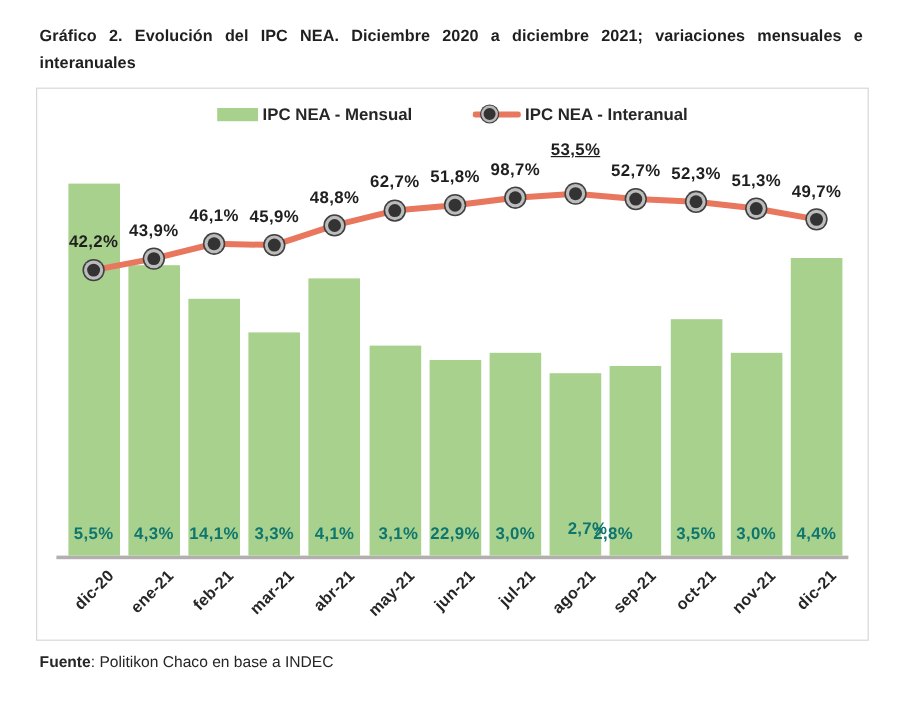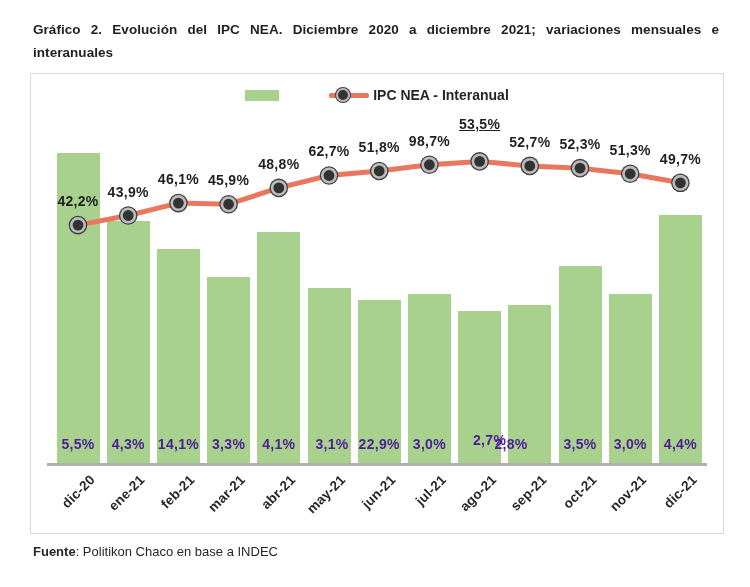--- a/index.html
+++ b/index.html
@@ -24,21 +24,21 @@
   .legend-label{font-size:14px;font-weight:bold;color:#262626;margin-left:4px;}
   .swatch-bar{width:34px;height:11px;background:#a9d18e;}
   .swatch-line{position:relative;width:40px;height:15px;}
   .swatch-line .seg{position:absolute;left:0;top:5.5px;width:40px;height:4.5px;background:#e8775e;border-radius:2px;}
   .swatch-line .mk{position:absolute;left:7px;top:0.5px;width:14px;height:14px;border-radius:50%;
     background:#333333;border:2.5px solid #b9b9b9;box-sizing:border-box;box-shadow:0 0 0 1px #404040;}
   .axis-line{position:absolute;height:2.5px;background:#b3afaf;}
   .bar{position:absolute;background:#a9d18e;z-index:1;}
   .bar-label{
     position:absolute;transform:translateX(-50%);z-index:4;
-    font-size:14px;font-weight:bold;color:#4c1d95;white-space:nowrap;letter-spacing:0.3px;
+    font-size:14px;font-weight:bold;color:#0f766e;white-space:nowrap;letter-spacing:0.3px;
   }
   .line-label{
     position:absolute;transform:translateX(-50%);z-index:4;
     font-size:14px;font-weight:bold;color:#1f1f1f;white-space:nowrap;letter-spacing:0.3px;
   }
   .line-svg{position:absolute;left:0;top:0;z-index:2;}
   .cat{position:absolute;width:0;height:0;z-index:3;}
   .cat span{
     position:absolute;right:0;top:0;transform:rotate(-45deg);transform-origin:100% 0;
     font-size:13.5px;font-weight:bold;color:#262626;white-space:nowrap;letter-spacing:0.2px;
@@ -51,20 +51,21 @@
 
 <div class="page">
 
   <div class="title">Gráfico 2. Evolución del IPC NEA. Diciembre 2020 a diciembre 2021; variaciones mensuales e interanuales</div>
 
   <div class="chart-frame">
 
     <div class="legend">
       <div class="legend-item">
         <span class="swatch-bar"></span>
+        <span class="legend-label">IPC NEA - Mensual</span>
       </div>
       <div class="legend-item">
         <span class="swatch-line">
           <span class="seg"></span>
           <span class="mk"></span>
         </span>
         <span class="legend-label">IPC NEA - Interanual</span>
       </div>
     </div>
 

